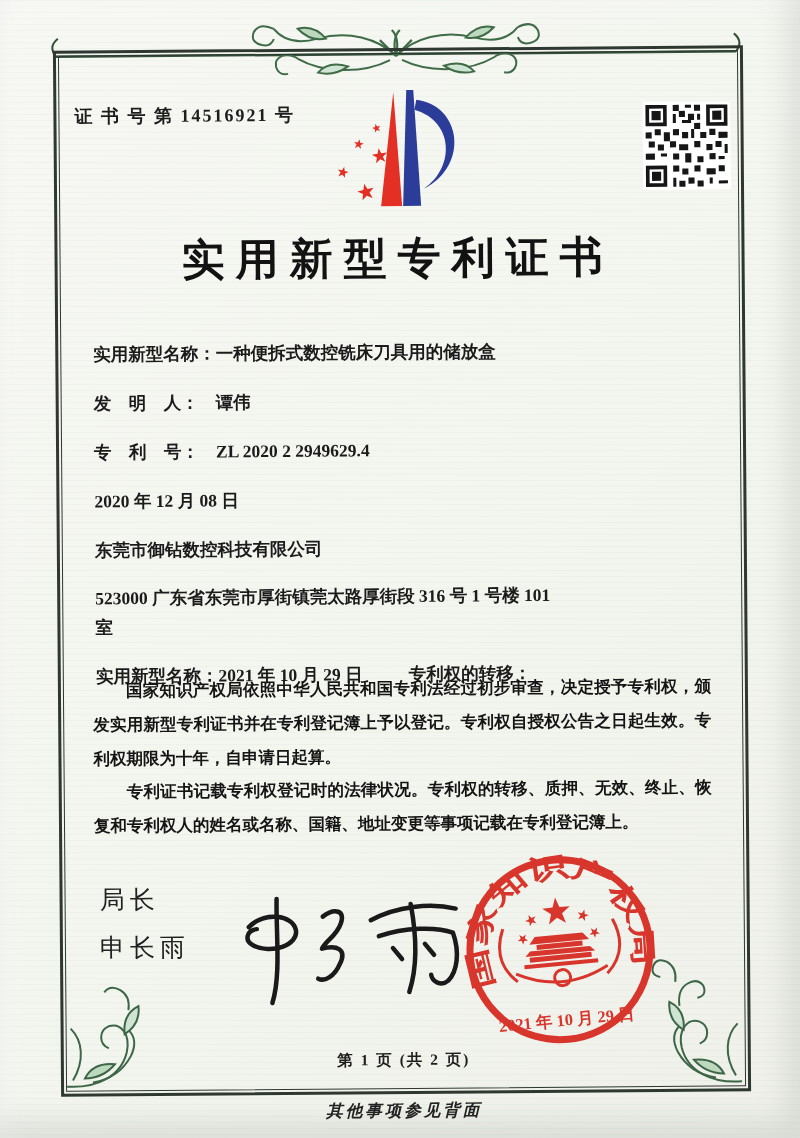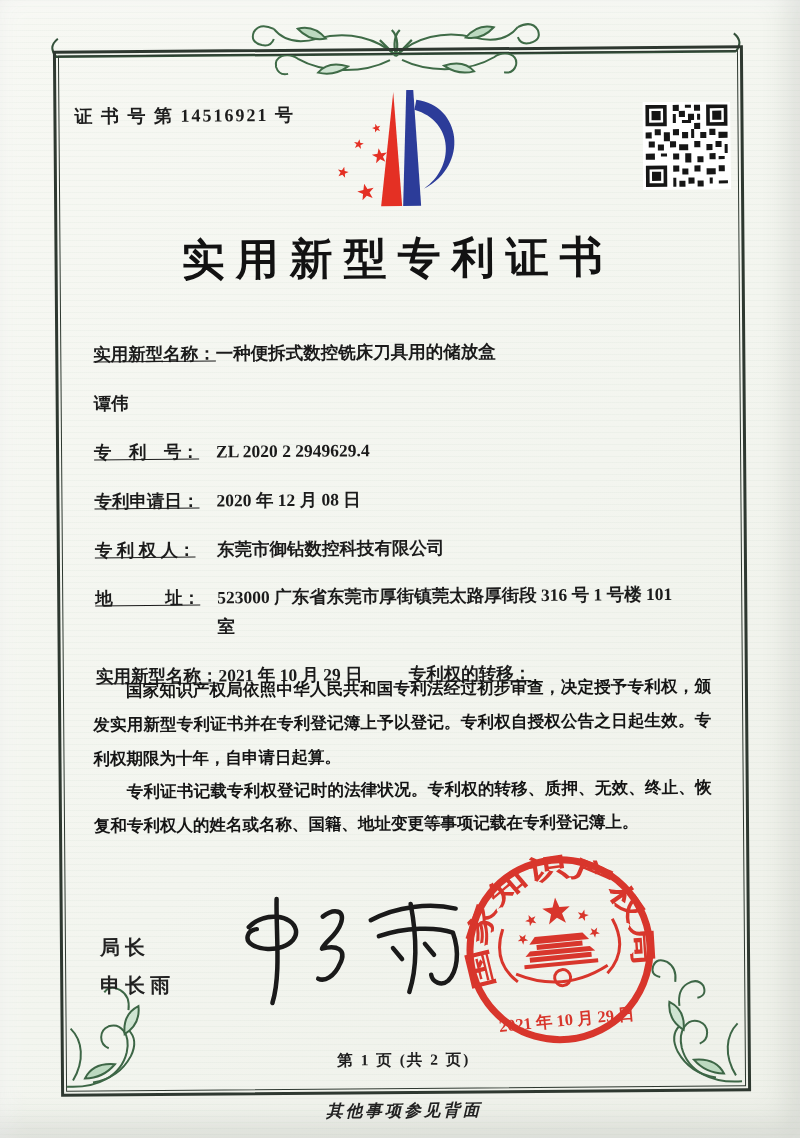--- a/index.html
+++ b/index.html
@@ -26,34 +26,34 @@
     letter-spacing:2px;font-weight:600;
   }
   .logo{position:absolute;left:327px;top:86px;}
   .qr{position:absolute;left:646px;top:104px;}
   .title{
     position:absolute;left:0;top:230px;width:100%;text-align:center;
     font-size:43px;font-weight:700;color:#121212;letter-spacing:11px;
   }
   .fields{position:absolute;left:95px;top:338px;width:600px;font-size:17.5px;color:#1b1b1b;}
   .frow{display:flex;margin-bottom:20px;line-height:1.65;}
-  .flabel{flex:0 0 122px;white-space:nowrap;font-weight:600;text-decoration:underline;}
+  .flabel{flex:0 0 122px;white-space:nowrap;font-weight:600;}
   .fvalue{font-weight:600;}
   .frow.addr .fvalue{max-width:470px;}
   .frow.grant{display:flex;}
   .frow.grant .pair2{margin-left:46px;display:flex;}
   .paras{
     position:absolute;left:92px;top:672px;width:618px;
     font-size:16.5px;line-height:2.05;color:#141414;text-align:justify;
   }
   .paras p{margin:0;text-indent:2em;font-weight:600;}
   .sign-titles{
-    position:absolute;left:97px;top:926px;
+    position:absolute;left:97px;top:874px;
     font-family:"Liberation Sans","DejaVu Sans",sans-serif;
-    font-size:20px;color:#222;letter-spacing:5px;line-height:1.9;font-weight:700;
+    font-size:25px;color:#222;letter-spacing:5px;line-height:1.9;font-weight:400;
   }
   .signature{position:absolute;left:222px;top:882px;}
   .seal{position:absolute;left:458px;top:852px;transform:rotate(-5deg);opacity:0.93;}
   .page-num{
     position:absolute;left:0;top:1050px;width:100%;text-align:center;
     font-size:15.5px;color:#1e1e1e;letter-spacing:2px;font-weight:600;
   }
   .back-note{
     position:absolute;left:0;top:1100px;width:100%;text-align:center;
     font-size:16.5px;color:#222;letter-spacing:3px;font-style:italic;font-weight:600;
@@ -185,36 +185,34 @@
     </svg>
 
     <div class="title">实用新型专利证书</div>
 
     <div class="fields">
       <div class="frow">
         <span class="flabel">实用新型名称：</span>
         <span class="fvalue">一种便拆式数控铣床刀具用的储放盒</span>
       </div>
       <div class="frow">
+        <span class="flabel">发　明　人：</span>
         <span class="fvalue">谭伟</span>
       </div>
       <div class="frow">
         <span class="flabel">专　利　号：</span>
         <span class="fvalue">ZL 2020 2 2949629.4</span>
       </div>
       <div class="frow">
-        <span class="flabel">专利申请日：</span>
         <span class="fvalue">2020 年 12 月 08 日</span>
       </div>
       <div class="frow">
-        <span class="flabel">专 利 权 人：</span>
         <span class="fvalue">东莞市御钻数控科技有限公司</span>
       </div>
       <div class="frow addr">
-        <span class="flabel">地　　　址：</span>
         <span class="fvalue">523000 广东省东莞市厚街镇莞太路厚街段 316 号 1 号楼 101 室</span>
       </div>
       <div class="frow grant">
         <span class="flabel">实用新型名称：</span>
         <span class="fvalue">2021 年 10 月 29 日</span>
         <span class="pair2">
           <span class="flabel">专利权的转移：</span>
         </span>
       </div>
     </div>

